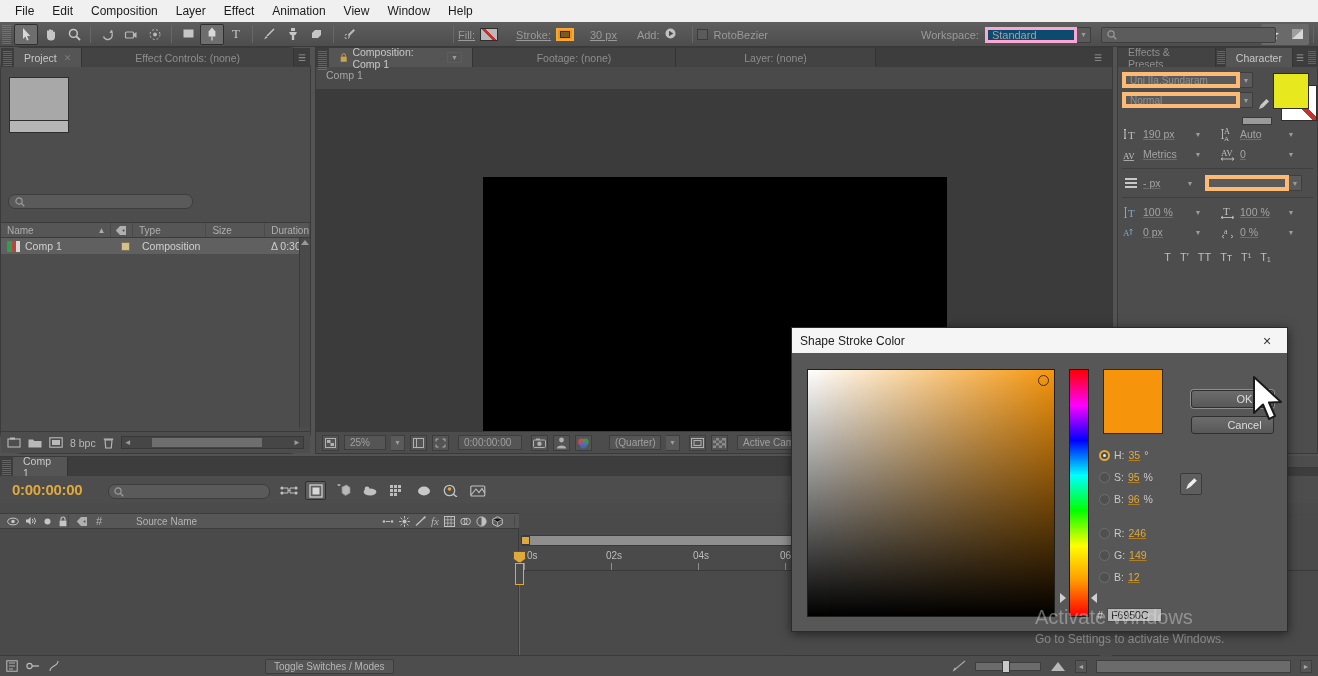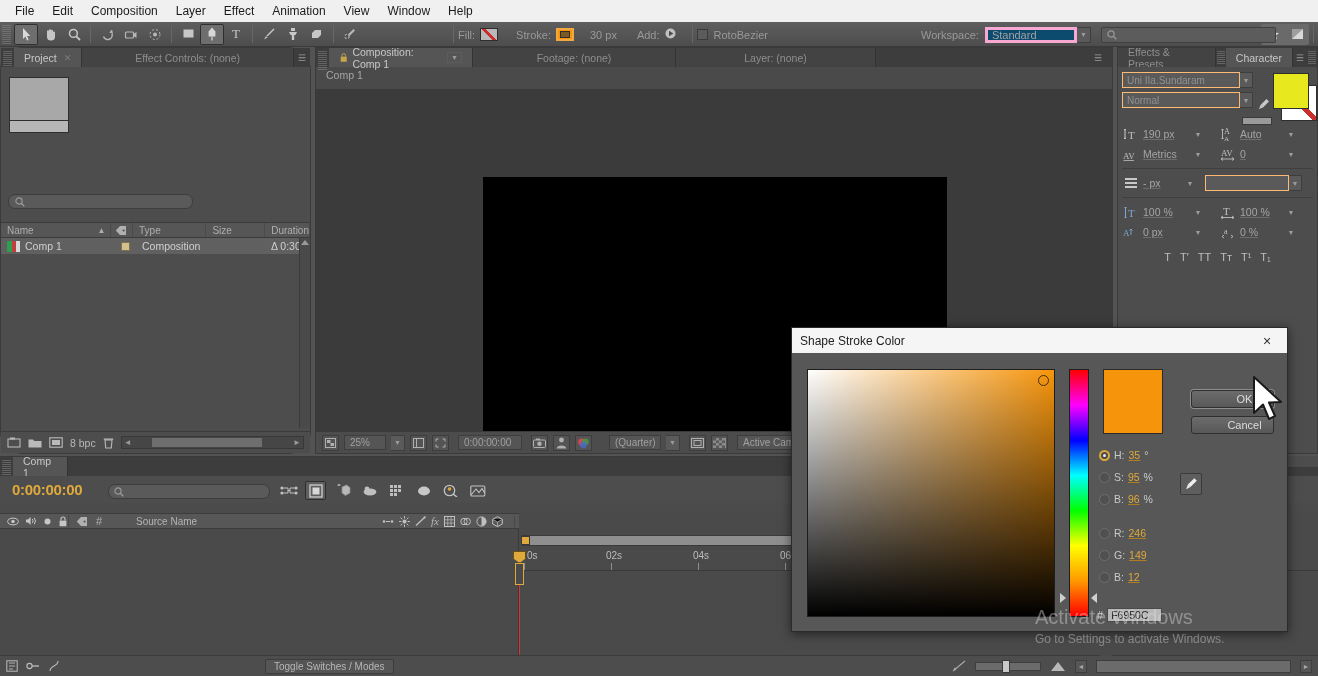--- a/index.html
+++ b/index.html
@@ -36,21 +36,21 @@
     opacity:.5; }
   .tbtn{
     width:24px; height:21px; display:flex; align-items:center; justify-content:center;
     color:#c9c9c9; font-size:12px; border-radius:2px; cursor:default;
     position:relative;
   }
   .tbtn.sel{ background:#6e6e6e; box-shadow:inset 0 0 0 1px #2f2f2f; }
   .tsep{ width:1px; height:17px; background:#3f3f3f; margin:0 4px;
          border-right:1px solid #676767; }
   .tlabel{ color:#9a9a9a; font-size:11px; }
-  .tlabel.u{ }
+  .tlabel.u{ text-decoration:underline; }
   .swatch{ width:18px; height:13px; border:1px solid #2e2e2e; }
   .swatch.none{
     background:#b9b9b9;
     background-image:linear-gradient(45deg, transparent 44%, #d02b2b 44%, #d02b2b 56%, transparent 56%);
   }
   .swatch.stroke{
     background:#f6950c; border:2px solid #f0a93f; position:relative;
   }
   .swatch.stroke::after{
     content:''; position:absolute; left:2px; top:1px; right:2px; bottom:1px;
@@ -131,21 +131,21 @@
     align-items:center; padding:0 5px; color:#a0a0a0; font-size:10px; }
   .fbtn{ width:17px;height:16px; background:#545454; border:1px solid #3d3d3d;
     display:flex;align-items:center;justify-content:center; color:#b0b0b0; font-size:10px; }
 
   
   #right{ left:1117px; top:47px; width:201px; height:407px; background:#4b4b4b;
     border:1px solid #3a3a3a; }
   #chbody{ position:absolute; left:0; top:19px; right:0; bottom:0; background:#4d4d4d;
     padding:5px 4px; }
   .crow{ display:flex; align-items:center; gap:4px; margin-bottom:4px; }
-  .cdrop{ height:16px; background:#5a5a5a; border:1px solid #fdba74;
+  .cdrop{ height:16px; background:#5a5a5a; border:4px solid #fdba74;
     display:flex; align-items:center; padding:0 4px; color:#919191; font-size:10px; }
   .carrow{ width:13px; height:16px; background:#5a5a5a; border:1px solid #3e3e3e;
     border-left:none; display:flex;align-items:center;justify-content:center;
     color:#9b9b9b; font-size:7px; }
   .cnum{ width:46px; height:15px; display:flex; align-items:center; color:#a4a4a4;
     font-size:10.5px; text-decoration:underline; text-decoration-color:#6d6d6d; }
   .cicon{ width:17px; height:16px; display:flex;align-items:center;justify-content:center;
     color:#c0c0c0; font-size:10px; }
   .carrowsm{ color:#9b9b9b; font-size:7px; width:10px; text-align:center; }
   #yellowsw{ position:absolute; right:8px; top:6px; width:36px; height:36px;

